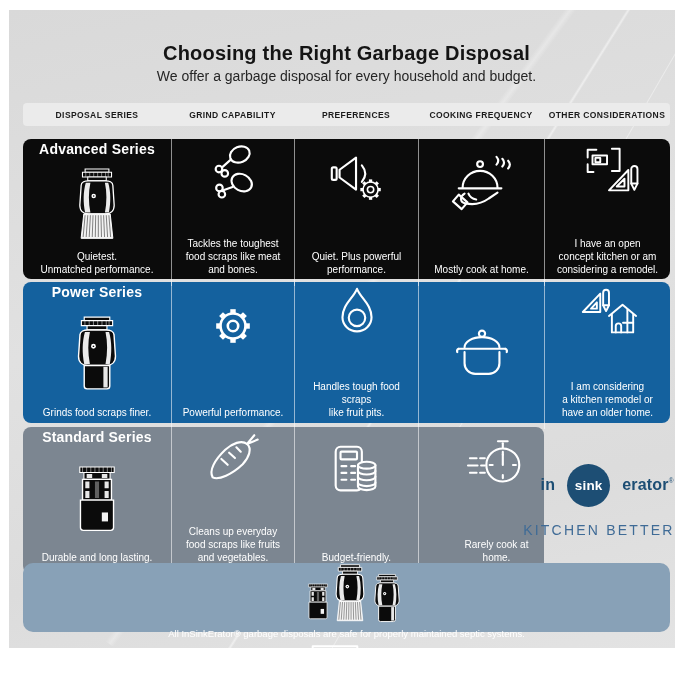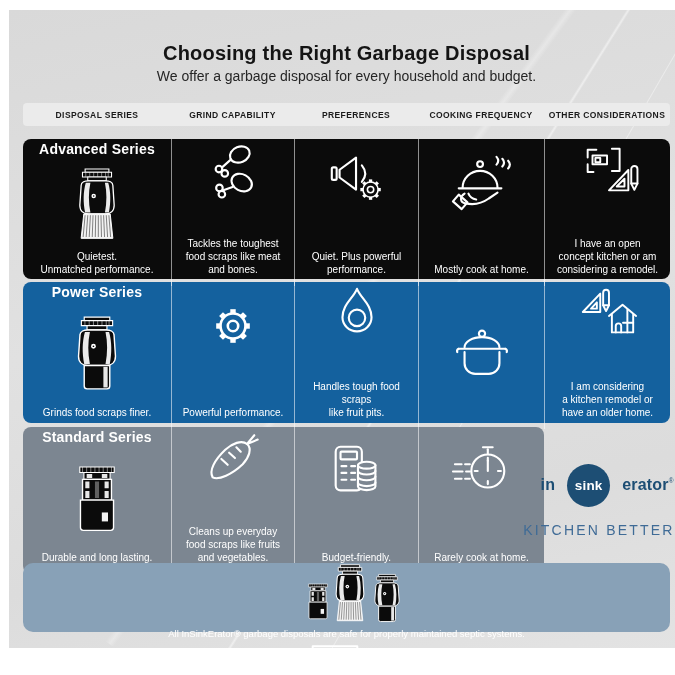--- a/index.html
+++ b/index.html
@@ -29,21 +29,21 @@
     background:#ebebeb; border-radius:4px; height:23px; align-items:center; margin-bottom:13px;
   }
   .colheads span { text-align:center; font-size:8.5px; font-weight:bold; letter-spacing:.4px; color:#1b1b1b; }
 
   .row { display:grid; grid-template-columns:148px 123px 124px 126px 126px; border-radius:8px; margin-bottom:3px; }
   .row.advanced { background:#0b0b0b; height:140px; }
   .row.power    { background:#14619e; height:141px; margin-bottom:4px; }
   .row.standard { background:transparent; height:142px; margin-bottom:5px; }
   .row.standard .cell { background:#7c8691; }
   .row.standard .cell.c1 { border-radius:8px 0 0 8px; }
-  .row.standard .cell.c4 { border-radius:0 8px 8px 0; }
+  .row.standard .cell.c4 { border-radius:0 8px 8px 0;padding-left:30px; }
   .row.standard .cell.c5 { background:transparent; border-left:none; }
 
   .cell { display:flex; flex-direction:column; align-items:center; min-width:0; }
   .cell + .cell { border-left:1px solid rgba(255,255,255,.55);gap:36px; }
   .iconbox { flex:1 1 auto; display:flex; align-items:center; justify-content:center; width:100%; }
   .caption {
     font-size:10px; line-height:1.3; color:#fff; text-align:center;
     white-space:pre-line; padding:0 5px 10px;
   }
   .series-title { font-size:14px; font-weight:bold; color:#fff; padding-top:2px; letter-spacing:.2px; }

